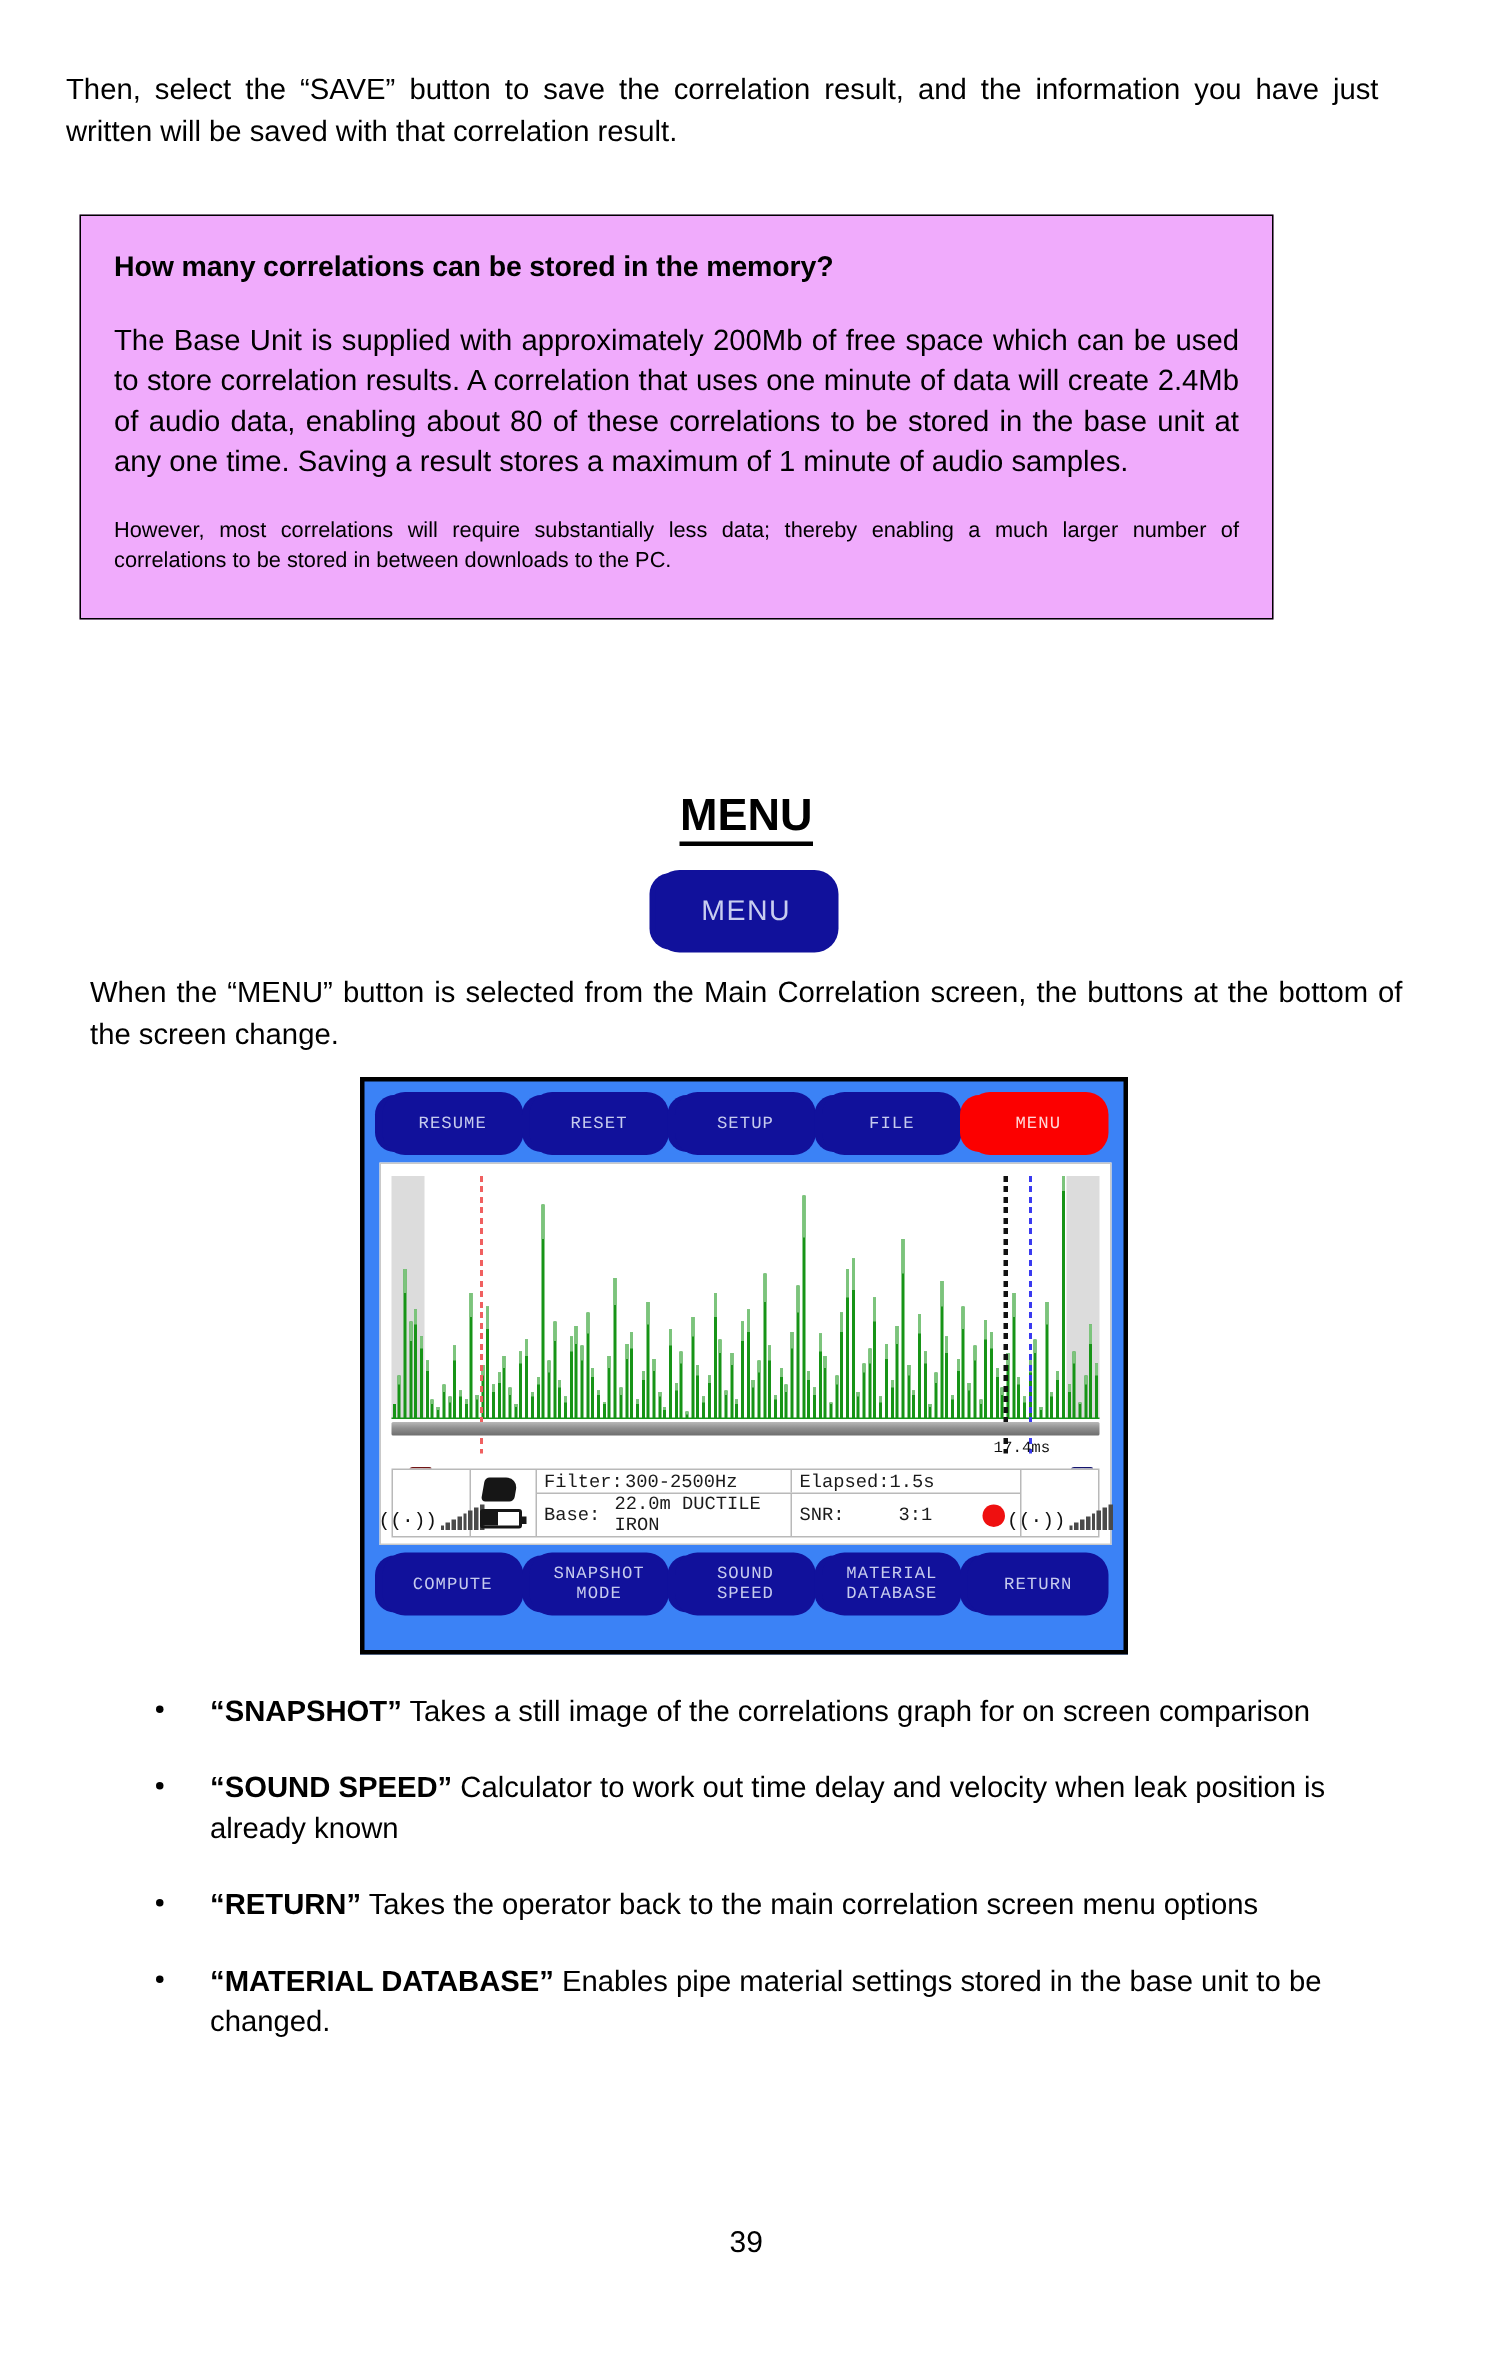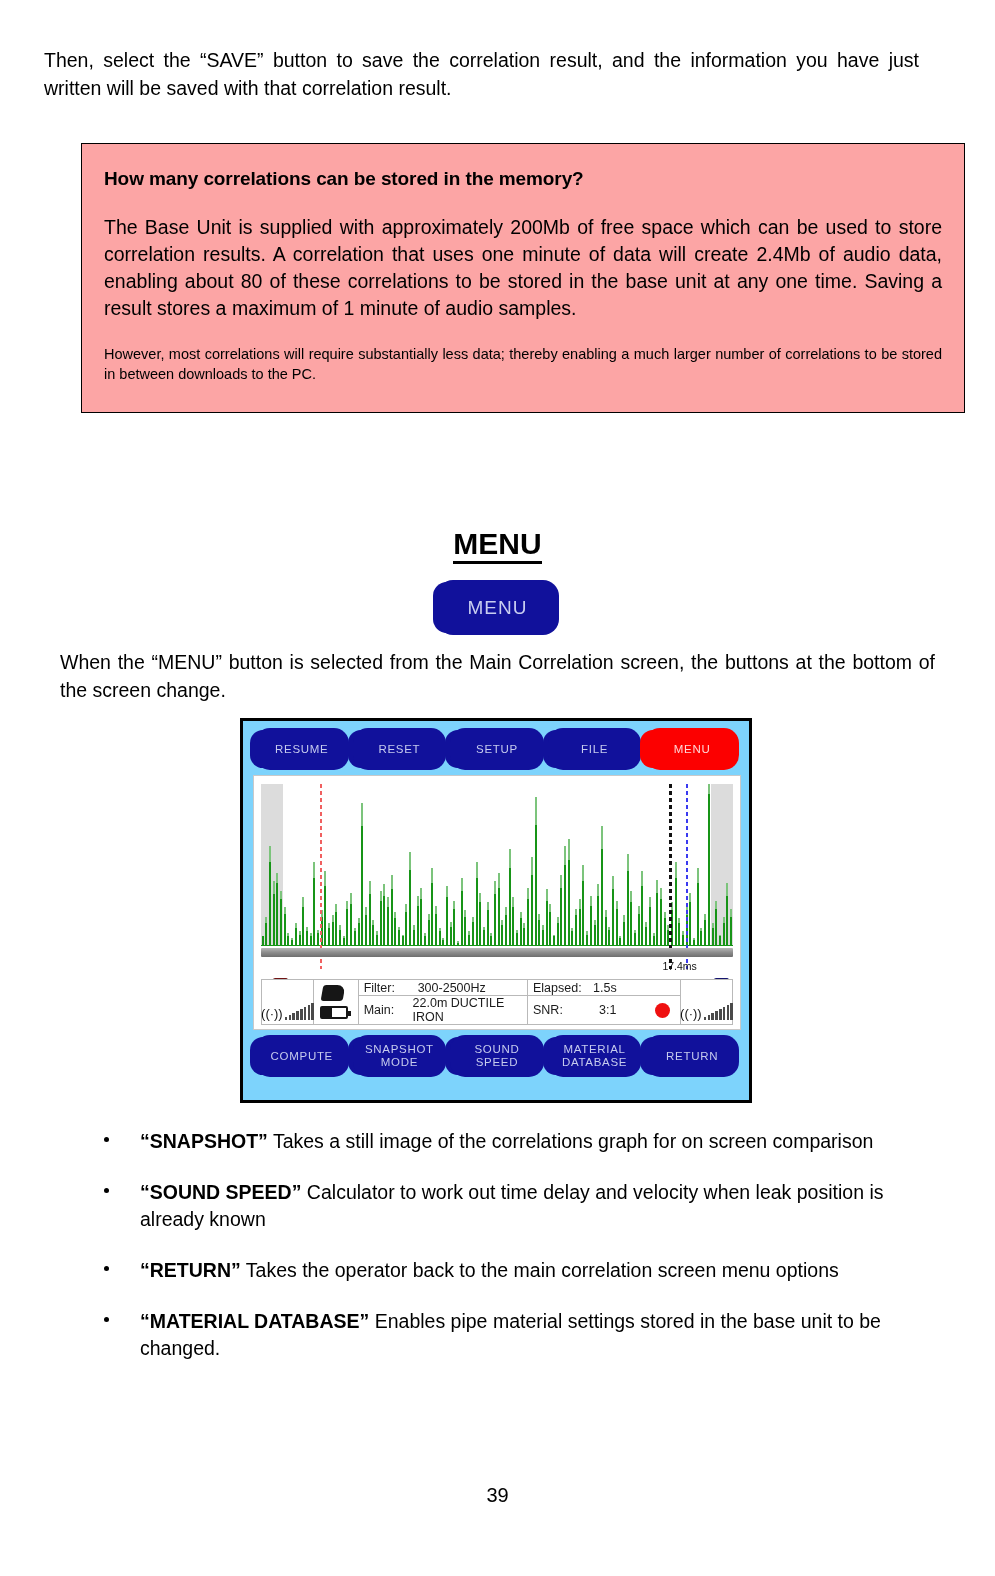--- a/index.html
+++ b/index.html
@@ -30,26 +30,25 @@
     color: #000;
   }
   .intro-para { left: 44px; top: 46px; width: 875px; }
   .menu-para  { left: 60px; top: 648px; width: 875px; }
 
   
   .callout {
     position: absolute;
     left: 53px;
     top: 143px;
-    width: 884px;
+    width: 796px;
     height: 270px;
     border: 1.6px solid #000;
     box-sizing: border-box;
-    background: #fca5a5;
-    margin-left: 28px;
+    background: #f0abfc;
   }
   .callout-inner { padding: 24px 22px 0 22px; }
   .callout-title {
     font-size: 19px;
     font-weight: bold;
     margin: 0 0 24px 0;
     letter-spacing: -0.1px;
   }
   .callout-body {
     font-size: 19.5px;
@@ -100,23 +99,24 @@
   }
 
   
   .device {
     position: absolute;
     left: 240px;
     top: 718px;
     width: 512px;
     height: 385px;
     border: 3px solid #000;
-    background: #7dd3fc;
+    background: #3b82f6;
     box-sizing: border-box;
     padding: 6px 8px 6px 10px;
+    font-family: Liberation Mono, monospace;
   }
   .btn-row {
     display: flex;
     justify-content: space-between;
     align-items: center;
     height: 44px;
   }
   .dbtn {
     flex: 1 1 0;
     height: 42px;
@@ -842,21 +842,21 @@
               <span class="flabel">Filter:</span>
               <span class="fval">300-2500Hz</span>
             </div>
             <div class="fcol-b">
               <span class="flabel" style="width:60px">Elapsed:</span>
               <span class="fval">1.5s</span>
             </div>
           </div>
           <div class="frow">
             <div class="fcol-a">
-              <span class="flabel">Main:</span>
+              <span class="flabel">Base:</span>
               <span class="fval">22.0m DUCTILE IRON</span>
             </div>
             <div class="fcol-b">
               <span class="flabel" style="width:44px">SNR:</span>
               <span class="fval snr-val">3:1</span>
               <span class="snr-dot"></span>
             </div>
           </div>
         </div>
 

